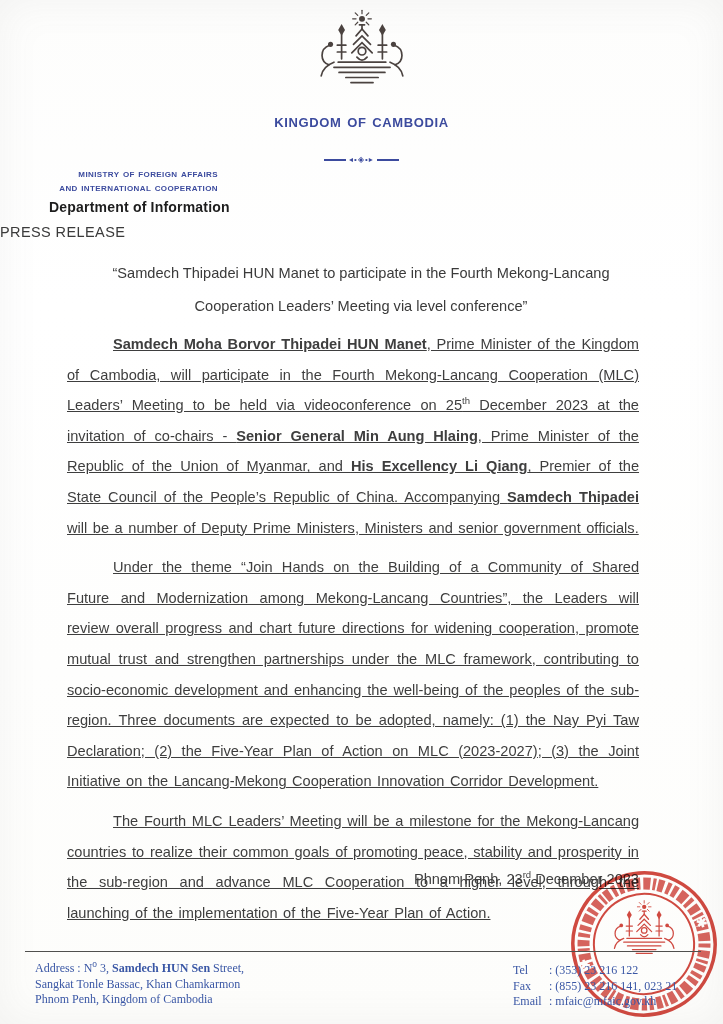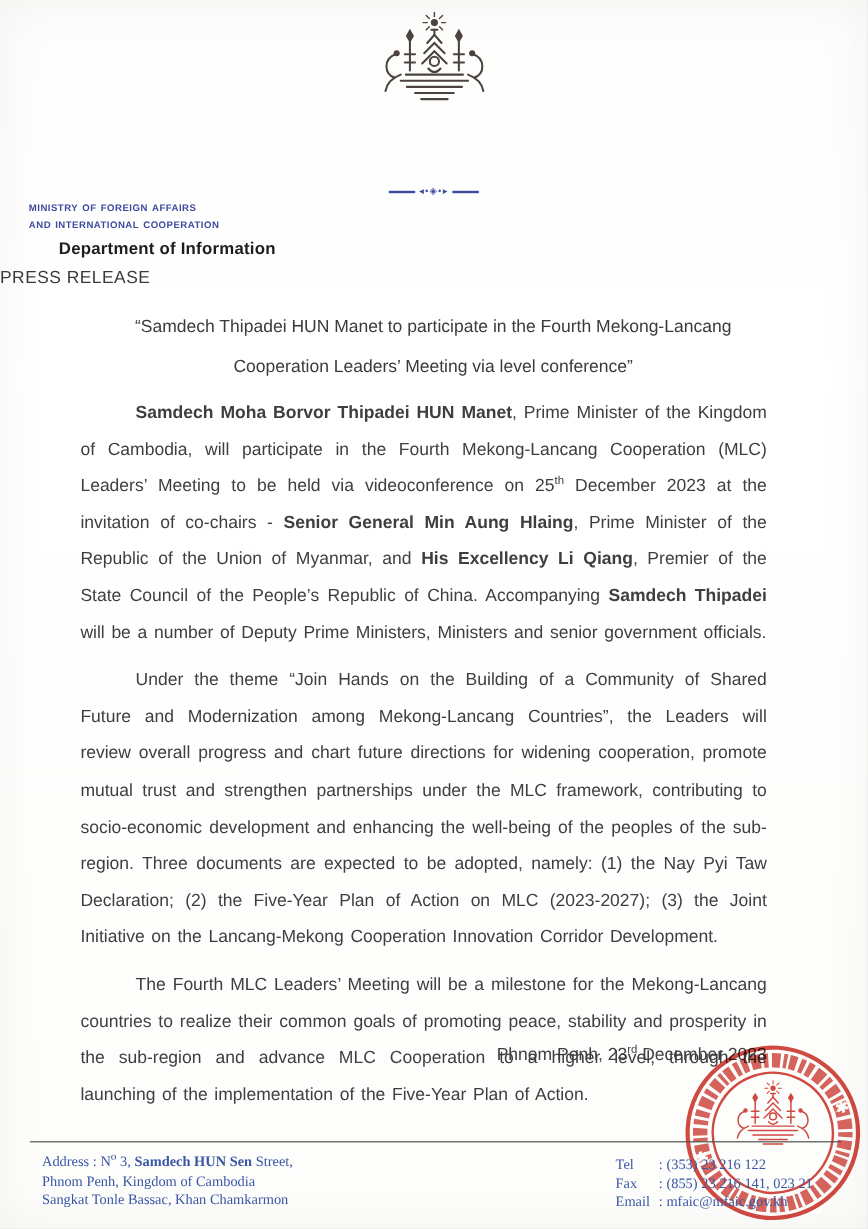--- a/index.html
+++ b/index.html
@@ -18,29 +18,29 @@
   }
   .motto {
     position: absolute; top: 133px; left: 0; width: 100%; text-align: center;
     color: #3c4b9e; font-weight: 700; font-size: 15.5px; letter-spacing: .6px;
     font-variant: small-caps; text-transform: lowercase;
   }
   .divider { position: absolute; top: 156px; left: 0; width: 100%; display: flex; justify-content: center; align-items: center; gap: 3px; color: #3c4b9e; }
   .divider .dline { width: 22px; height: 1.5px; background: #3c4b9e; }
   .divider .ddots { font-size: 8px; letter-spacing: 1px; line-height: 8px; }
   .ministry {
-    position: absolute; left: 24px; top: 167px; width: 206px; text-align: left;
+    position: absolute; left: 12px; top: 167px; width: 206px; text-align: right;
     color: #3c4b9e; font-weight: 700; font-size: 11px; line-height: 13.5px;
     letter-spacing: .4px; font-variant: small-caps; text-transform: lowercase;
   }
   .department { position: absolute; left: 49px; top: 199px; font-size: 14px; font-weight: 700; color: #1d1d1d; letter-spacing: .2px; }
   .press-release { position: absolute; top: 224px; left: 0; right: 84px; font-size: 14.5px; color: #3a3a3a; letter-spacing: .4px; }
   .title { position: absolute; top: 257px; left: 67px; right: 68px; text-align: center; font-size: 14.6px; line-height: 33px; color: #3a3a3a; }
   .content { position: absolute; top: 329px; left: 67px; right: 68px; font-size: 14.6px; line-height: 30.6px; color: #3e3e3e; text-align: justify; word-spacing: 1.5px; }
-  .content p { margin: 0 16px 9px 0; text-indent: 46px; }
+  .content p { margin: 0 16px 9px 0; text-indent: 46px; text-decoration: underline; }
   .b { font-weight: 700; }
   sup { font-size: 9.5px; line-height: 0; }
   .dateline { position: absolute; top: 871px; right: 84px; font-size: 14.6px; color: #3e3e3e; }
   .stamp { position: absolute; left: 568px; top: 868px; width: 152px; height: 152px; color: #cd3a31; mix-blend-mode: multiply; opacity: .92; }
   .rule { position: absolute; top: 951px; left: 25px; width: 676px; border-top: 1.5px solid #50504e; }
   .footer-left { position: absolute; left: 35px; top: 961px; font-family: Liberation Serif, serif; font-size: 12px; line-height: 15.5px; color: #3a57a5; }
   .footer-right { position: absolute; left: 513px; top: 963px; font-family: "Liberation Serif", serif; font-size: 12px; line-height: 15.5px; color: #3a57a5; }
   .footer-right .lbl { display: inline-block; width: 36px; }
 </style>
 </head>
@@ -90,20 +90,21 @@
 </svg>
 
 <div class="page">
 
   <div class="crest">
     <svg width="102" height="88" viewBox="0 0 120 100">
         <use href="#arms"></use>
       </svg>
   </div>
 
+  <div class="kingdom">Kingdom of Cambodia</div>
 
   <div class="divider">
     <span class="dline"></span>
       <span class="ddots">◂•◈•▸</span>
       <span class="dline"></span>
   </div>
 
   <div class="ministry">
     <div>Ministry of Foreign Affairs</div>
     <div>and International Cooperation</div>
@@ -138,22 +139,22 @@
       <g transform="translate(39,32) scale(0.62)">
         <use href="#arms"></use>
       </g>
     </svg>
   </div>
 
   <div class="rule"></div>
 
   <div class="footer-left">
     <div><span>Address : N</span><sup>o</sup><span> 3, </span><span class="b">Samdech HUN Sen</span><span> Street,</span></div>
+    <div>Sangkat Tonle Bassac, Khan Chamkarmon</div>
     <div>Phnom Penh, Kingdom of Cambodia</div>
-    <div>Sangkat Tonle Bassac, Khan Chamkarmon</div>
   </div>
 
   <div class="footer-right">
     <div>
       <span class="lbl">Tel</span><span>: (353) 23 216 122</span>
     </div>
     <div>
       <span class="lbl">Fax</span><span>: (855) 23 216 141, 023 21</span>
     </div>
     <div>

